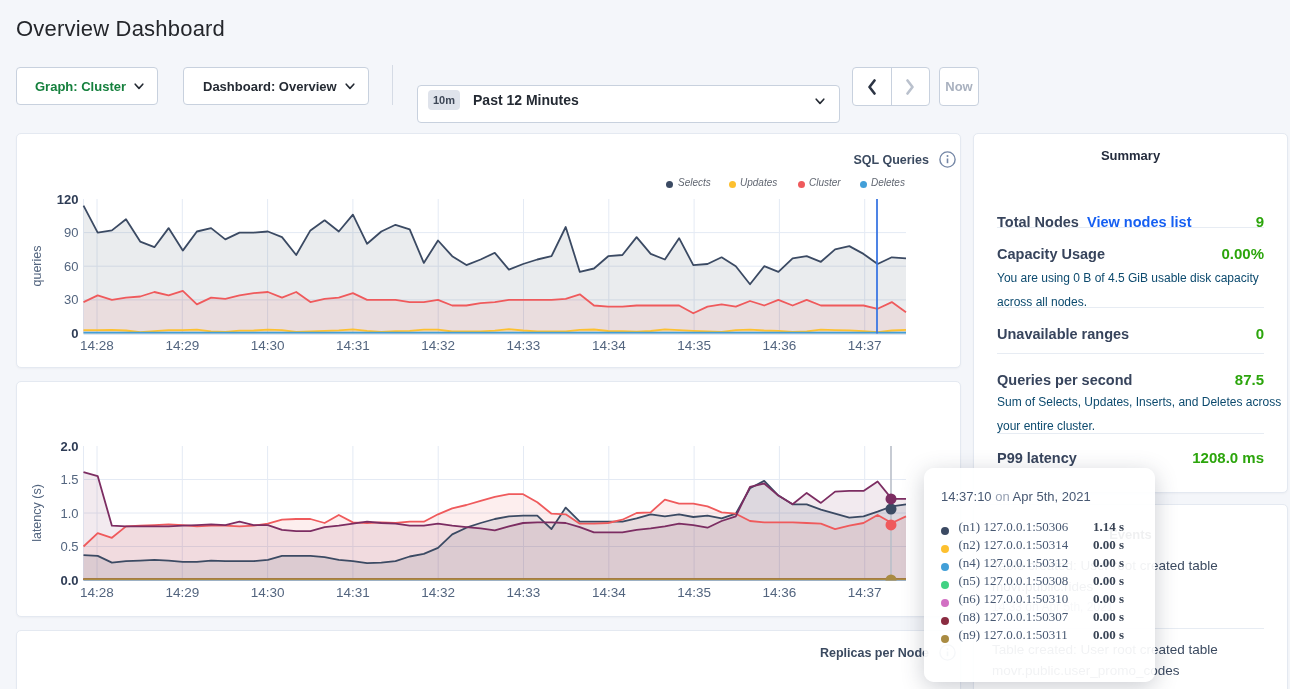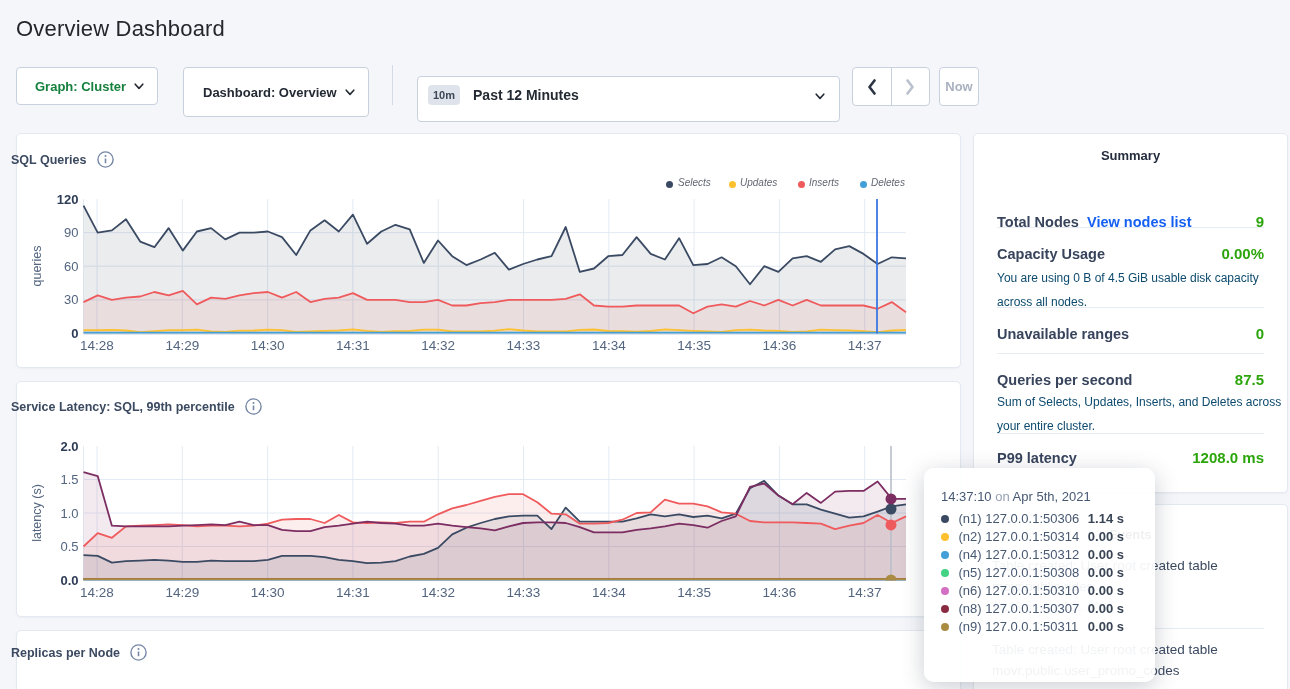--- a/index.html
+++ b/index.html
@@ -1,53 +1,53 @@
 <!DOCTYPE html>
 <html><head><meta charset="utf-8">
 <style>
 * { margin:0; padding:0; box-sizing:border-box; }
 html,body { width:1290px; height:689px; overflow:hidden; background:#f4f6fa;
   font-family:"Liberation Sans", sans-serif; position:relative; }
 .abs { position:absolute; }
 .panel { position:absolute; background:#fff; border:1px solid #e4e9f1; border-radius:5px;
   box-shadow:0 1px 2px rgba(40,50,70,0.04); }
-.ctitle { position:absolute; left:-5px; width:100%; display:flex; justify-content:flex-start;
+.ctitle { position:absolute; left:-5px; width:100%; display:flex; justify-content:flex-end;
   align-items:center; gap:10px; font-weight:bold; font-size:12.5px; color:#3b4a60; }
 .btn { position:absolute; background:#fff; border:1px solid #c8d1de; border-radius:4px;
   display:flex; align-items:center; }
 .ldot { position:absolute; top:47.5px; width:7px; height:7px; border-radius:50%; }
 .llab { position:absolute; top:44px; font-size:10px; color:#606671;font-style:italic; }
 .srow { position:absolute; left:997px; width:267px; }
 .stitle { font-weight:bold; font-size:14.5px; color:#37445c; }
 .sval { position:absolute; right:0; top:0; font-weight:bold; font-size:15px; color:#2ca50c; }
 .sdesc { position:absolute; left:997px; font-size:12px; color:#0c4a6e; line-height:24px; }
 .sdiv { position:absolute; left:997px; width:267px; border-top:1px solid #e7ecf3; }
-.trow { display:flex; align-items:center; height:18px; }
+.trow { display:flex; align-items:flex-end; height:18px;font-family:Liberation Serif, serif; }
 .tdot { width:8px; height:8px; border-radius:50%; flex:none; margin-right:9.5px; }
 .taddr { font-size:13px; color:#475872; }
 .tval { font-size:13px; font-weight:bold; color:#394455; margin-left:auto; margin-right:31px; }
 </style></head>
 <body>
 
 <div class="abs" style="left:16px;top:16px;font-size:22px;color:#24262b;letter-spacing:0.2px">Overview Dashboard</div>
 
 <div class="btn" style="left:16px;top:67px;width:142px;height:38px;padding:0 13px 0 18px;justify-content:space-between">
   <span style="font-weight:bold;font-size:13px;color:#15803d">Graph: Cluster</span>
     <svg width="10" height="7" viewBox="0 0 10 7" style="flex:none">
       <polyline points="1.2,1.2 5,5.4 8.8,1.2" fill="none" stroke="#242a33" stroke-width="1.6" stroke-linecap="round" stroke-linejoin="round"></polyline>
     </svg>
   </div>
-<div class="btn" style="left:183px;top:67px;width:186px;height:50px;padding:0 13px 0 19px;justify-content:space-between">
+<div class="btn" style="left:183px;top:67px;width:186px;height:38px;padding:0 13px 0 19px;justify-content:space-between">
   <span style="font-weight:bold;font-size:13px;color:#242a33">Dashboard: Overview</span>
     <svg width="10" height="7" viewBox="0 0 10 7" style="flex:none">
       <polyline points="1.2,1.2 5,5.4 8.8,1.2" fill="none" stroke="#242a33" stroke-width="1.6" stroke-linecap="round" stroke-linejoin="round"></polyline>
     </svg>
   </div>
 <div class="abs" style="left:392px;top:65px;width:1px;height:40px;background:#d5dbe5"></div>
-<div class="btn" style="left:417px;top:76px;width:423px;height:46px;padding:0 14px 9px 10px">
+<div class="btn" style="left:417px;top:85px;width:423px;height:38px;padding:0 14px 9px 10px">
   <span style="background:#dfe3eb;border-radius:4px;font-weight:bold;font-size:11px;color:#3e4757;padding:4px 5px">10m</span>
   <span style="font-weight:bold;font-size:14px;color:#242a33;margin-left:13px">Past 12 Minutes</span>
   <span style="margin-left:auto"><svg width="10" height="7" viewBox="0 0 10 7" style="flex:none">
         <polyline points="1.2,1.2 5,5.4 8.8,1.2" fill="none" stroke="#242a33" stroke-width="1.6" stroke-linecap="round" stroke-linejoin="round"></polyline>
       </svg></span>
   </div>
 <div class="btn" style="left:852px;top:67px;width:78px;height:39px">
   <span style="flex:1;display:flex;justify-content:center">
       <svg width="10" height="16" viewBox="0 0 10 16">
         <polyline points="7.5,1.5 2.5,8 7.5,14.5" fill="none" stroke="#2c3444" stroke-width="2.6" stroke-linecap="round" stroke-linejoin="round"></polyline>
@@ -69,21 +69,21 @@
   <div class="ctitle" style="top:18px">SQL Queries <svg width="17" height="17" viewBox="0 0 17 17" style="flex:none">
         <circle cx="8.5" cy="8.5" r="7.6" fill="none" stroke="#7587a6" stroke-width="1.4"></circle>
         <line x1="8.5" y1="7.5" x2="8.5" y2="12.2" stroke="#7587a6" stroke-width="1.6"></line>
         <circle cx="8.5" cy="4.9" r="1" fill="#7587a6"></circle>
       </svg></div>
   <span class="ldot" style="left:650px;background:#3b4a63"></span>
     <span class="llab" style="left:662px">Selects</span>
 <span class="ldot" style="left:713px;background:#fdc02f"></span>
     <span class="llab" style="left:724px">Updates</span>
 <span class="ldot" style="left:782px;background:#ef5a5c"></span>
-    <span class="llab" style="left:793px">Inserts</span>
+    <span class="llab" style="left:793px">Cluster</span>
 <span class="ldot" style="left:844px;background:#429fd8"></span>
     <span class="llab" style="left:855px">Deletes</span>
   <svg width="945" height="235" viewBox="0 0 945 235" style="position:absolute;left:0;top:0" font-family="Liberation Sans, sans-serif">
 <line x1="81.0" y1="66.0" x2="81.0" y2="200.5" stroke="#e4eaf4" stroke-width="1"></line>
 <line x1="166.3" y1="66.0" x2="166.3" y2="200.5" stroke="#e4eaf4" stroke-width="1"></line>
 <line x1="251.6" y1="66.0" x2="251.6" y2="200.5" stroke="#e4eaf4" stroke-width="1"></line>
 <line x1="336.9" y1="66.0" x2="336.9" y2="200.5" stroke="#e4eaf4" stroke-width="1"></line>
 <line x1="422.2" y1="66.0" x2="422.2" y2="200.5" stroke="#e4eaf4" stroke-width="1"></line>
 <line x1="507.5" y1="66.0" x2="507.5" y2="200.5" stroke="#e4eaf4" stroke-width="1"></line>
 <line x1="592.8" y1="66.0" x2="592.8" y2="200.5" stroke="#e4eaf4" stroke-width="1"></line>
@@ -117,25 +117,20 @@
 <text x="592.8" y="217.0" text-anchor="middle" font-size="13.5" fill="#53657f">14:34</text>
 <text x="678.1" y="217.0" text-anchor="middle" font-size="13.5" fill="#53657f">14:35</text>
 <text x="763.4" y="217.0" text-anchor="middle" font-size="13.5" fill="#53657f">14:36</text>
 <text x="848.7" y="217.0" text-anchor="middle" font-size="13.5" fill="#53657f">14:37</text>
 <text x="25" y="133" text-anchor="middle" font-size="12.5" fill="#53657f" transform="rotate(-90 25 133)">queries</text>
 </svg>
 </div>
 
 <div class="panel" style="left:16px;top:381px;width:945px;height:236px"></div>
 <div class="abs" style="left:16px;top:381px;width:945px;height:236px">
-  <div class="ctitle" style="top:17px">Service Latency: SQL, 99th percentile <svg width="17" height="17" viewBox="0 0 17 17" style="flex:none">
-        <circle cx="8.5" cy="8.5" r="7.6" fill="none" stroke="#7587a6" stroke-width="1.4"></circle>
-        <line x1="8.5" y1="7.5" x2="8.5" y2="12.2" stroke="#7587a6" stroke-width="1.6"></line>
-        <circle cx="8.5" cy="4.9" r="1" fill="#7587a6"></circle>
-      </svg></div>
   <svg width="945" height="236" viewBox="0 0 945 236" style="position:absolute;left:0;top:0" font-family="Liberation Sans, sans-serif">
 <defs>
         <clipPath id="plot2">
           <rect x="67.5" y="55.0" width="822.5" height="144.5"></rect>
         </clipPath>
       </defs>
 <line x1="81.0" y1="65.0" x2="81.0" y2="199.0" stroke="#e4eaf4" stroke-width="1"></line>
 <line x1="166.3" y1="65.0" x2="166.3" y2="199.0" stroke="#e4eaf4" stroke-width="1"></line>
 <line x1="251.6" y1="65.0" x2="251.6" y2="199.0" stroke="#e4eaf4" stroke-width="1"></line>
 <line x1="336.9" y1="65.0" x2="336.9" y2="199.0" stroke="#e4eaf4" stroke-width="1"></line>
@@ -216,21 +211,21 @@
 
 <div class="panel" style="left:973px;top:504px;width:315px;height:240px"></div>
 <div class="abs" style="left:973px;top:527px;width:315px;text-align:center;font-weight:bold;font-size:13px;color:#242c3d">Events</div>
 <div class="abs" style="left:992px;top:555px;width:246px;font-size:13.5px;color:#3b4a60;line-height:21px">Table created: User root created table movr.public.rides</div>
 <div class="abs" style="left:992px;top:600px;font-size:12px;color:#8a94a8">14:33 on Apr 5th, 2021</div>
 <div class="sdiv" style="left:989px;width:275px;top:628px"></div>
 <div class="abs" style="left:992px;top:639px;width:246px;font-size:13.5px;color:#3b4a60;line-height:21px">Table created: User root created table movr.public.user_promo_codes</div>
 
 <div class="abs" style="left:924px;top:468px;width:231px;height:214px;background:rgba(255,255,255,0.93);
   border-radius:10px;box-shadow:0 5px 22px rgba(50,60,80,0.25);z-index:30;padding:20.5px 0 0 17px">
-  <div style="font-size:13px;color:#475872;line-height:15px;margin-bottom:6px">14:37:10 <span style="color:#97a1b3">on</span> Apr 5th, 2021</div>
+  <div style="font-size:13px;color:#475872;line-height:15px;margin-bottom:13px">14:37:10 <span style="color:#97a1b3">on</span> Apr 5th, 2021</div>
   <div class="trow">
       <span class="tdot" style="background:#3b4a63"></span>
       <span class="taddr">(n1) 127.0.0.1:50306</span>
       <span class="tval">1.14&nbsp;s</span>
     </div>
 <div class="trow">
       <span class="tdot" style="background:#fdc02f"></span>
       <span class="taddr">(n2) 127.0.0.1:50314</span>
       <span class="tval">0.00&nbsp;s</span>
     </div>

